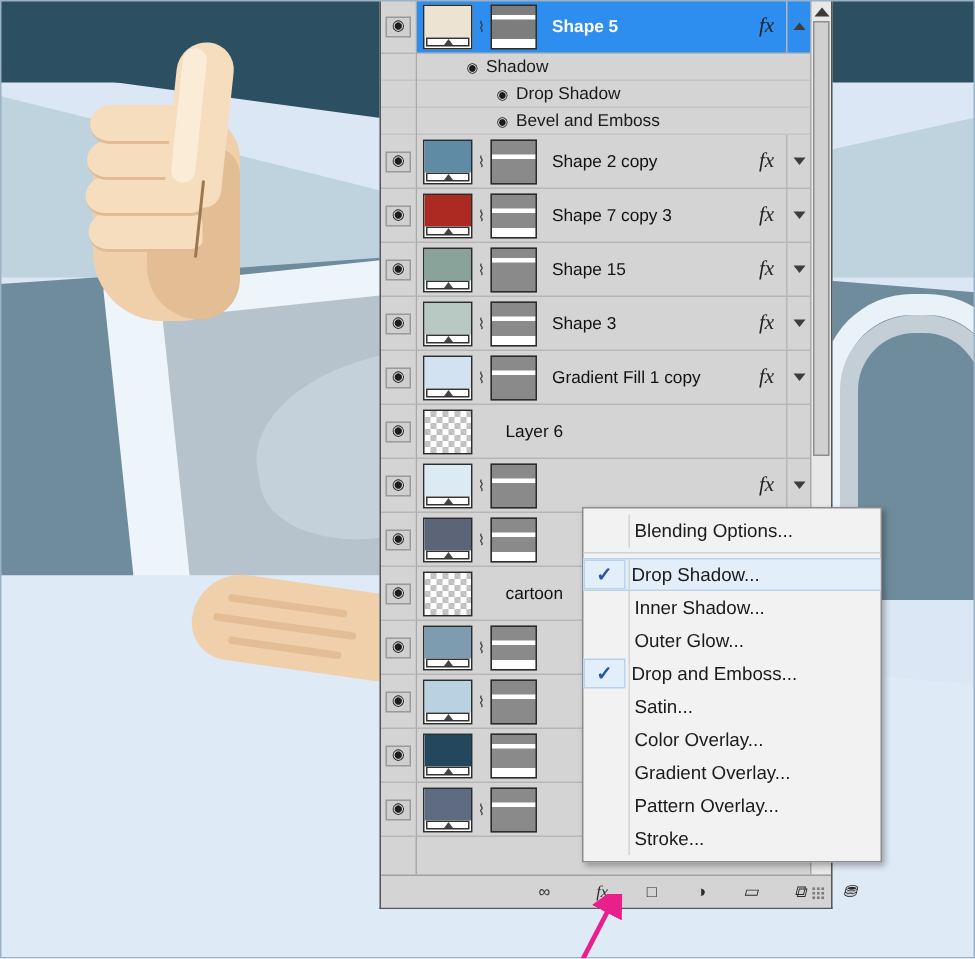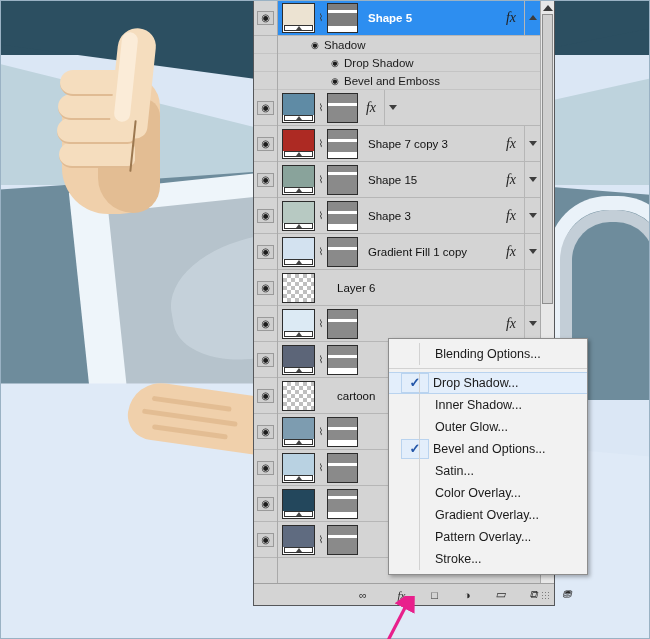--- a/index.html
+++ b/index.html
@@ -332,21 +332,21 @@
     border: 1px solid #8d8d8d;
     box-shadow: 2px 2px 4px rgba(0,0,0,.3);
     padding: 4px 0 4px 0;
     z-index: 40;
     font-size: 12.5px;
     color: #1a1a1a;
   }
   .menu-item {
     height: 22px;
     display: flex; align-items: center;
-    padding-left: 12px;
+    padding-left: 0;
     position: relative;
   }
   .menu-check {
     width: 30px; flex: none;
     text-align: center;
     font-size: 13px; color: #2456a8; font-weight: bold;
   }
   .menu-item .menu-label { padding-left: 4px; }
   .menu-divline {
     position: absolute; left: 30px; top: 0; bottom: 0; width: 1px;
@@ -532,20 +532,21 @@
           </div>
           <div class="layer-row">
             <div class="thumb-main">
               <div class="fillbar" style="background: rgb(95, 139, 165);"></div>
               <div class="tray"></div>
             </div>
             <div class="link-icon">⌇</div>
             <div class="thumb-mask" style="background: rgb(138, 138, 138);">
               <div class="mask-stripe" style="top: 9px; height: 3px;"></div>
             </div>
+            <div class="layer-name">Shape 2 copy</div>
             <div class="fx-cell">fx</div>
             <div class="disc-cell">
               <div class="caret-down"></div>
             </div>
           </div>
           <div class="layer-row">
             <div class="thumb-main">
               <div class="fillbar" style="background: rgb(173, 42, 35);"></div>
               <div class="tray"></div>
             </div>
@@ -751,21 +752,21 @@
         <div class="menu-label">Inner Shadow...</div>
       </div>
       <div class="menu-item">
         <div class="menu-check"></div>
         <div class="menu-divline"></div>
         <div class="menu-label">Outer Glow...</div>
       </div>
       <div class="menu-item checked">
         <div class="menu-check">✓</div>
         <div class="menu-divline"></div>
-        <div class="menu-label">Bevel and Options...</div>
+        <div class="menu-label">Drop and Emboss...</div>
       </div>
       <div class="menu-item">
         <div class="menu-check"></div>
         <div class="menu-divline"></div>
         <div class="menu-label">Satin...</div>
       </div>
       <div class="menu-item">
         <div class="menu-check"></div>
         <div class="menu-divline"></div>
         <div class="menu-label">Color Overlay...</div>

